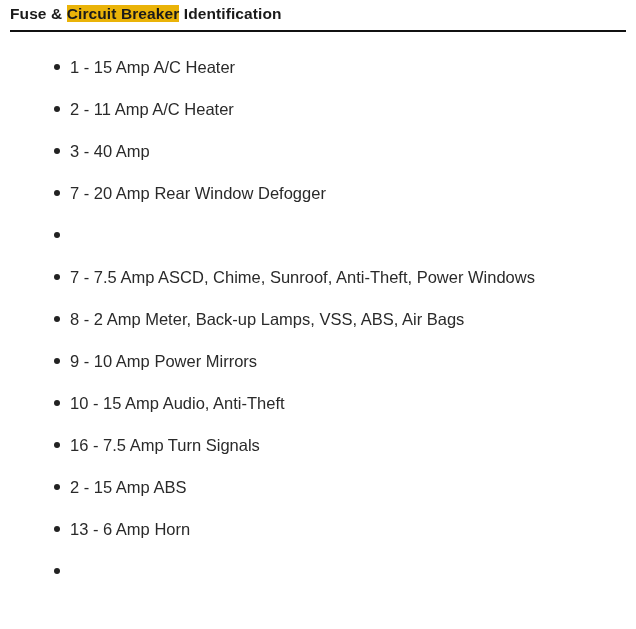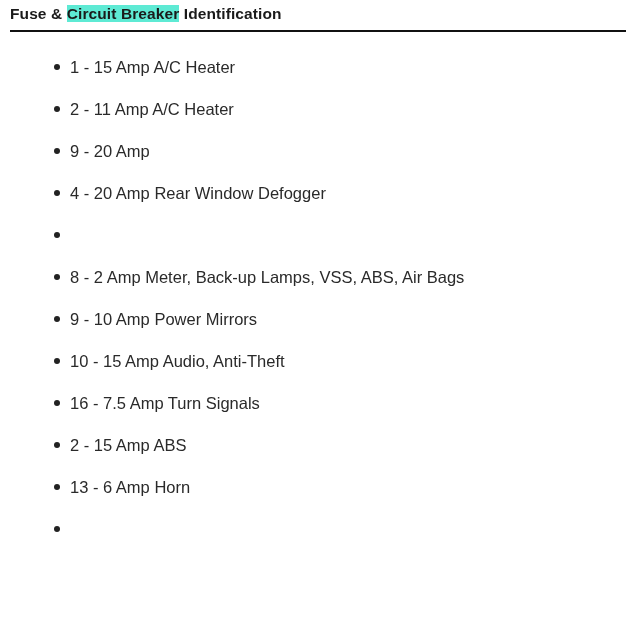--- a/index.html
+++ b/index.html
@@ -30,21 +30,21 @@
     font-size: 15.5px;
     font-weight: bold;
     color: #1a1a1a;
     line-height: 20px;
     letter-spacing: 0.1px;
     white-space: nowrap;
     margin: 0;
   }
 
   .hl {
-    background-color: #5eead4;
+    background-color: #eab308;
     color: #1a1a1a;
     margin-top: 36px;
   }
 
   .title-rule {
     margin: 6px 10px 0 0;
     height: 0;
     border: 0;
     border-top: 2px solid #111111;
   }
@@ -97,28 +97,32 @@
     <li class="fuse-item">
       <span class="fuse-bullet"></span>
       <span class="fuse-text">1 - 15 Amp A/C Heater</span>
     </li>
     <li class="fuse-item">
       <span class="fuse-bullet"></span>
       <span class="fuse-text">2 - 11 Amp A/C Heater</span>
     </li>
     <li class="fuse-item">
       <span class="fuse-bullet"></span>
-      <span class="fuse-text">9 - 20 Amp</span>
+      <span class="fuse-text">3 - 40 Amp</span>
     </li>
     <li class="fuse-item">
       <span class="fuse-bullet"></span>
-      <span class="fuse-text">4 - 20 Amp Rear Window Defogger</span>
+      <span class="fuse-text">7 - 20 Amp Rear Window Defogger</span>
     </li>
     <li class="fuse-item">
       <span class="fuse-bullet"></span>
+    </li>
+    <li class="fuse-item">
+      <span class="fuse-bullet"></span>
+      <span class="fuse-text">7 - 7.5 Amp ASCD, Chime, Sunroof, Anti-Theft, Power Windows</span>
     </li>
     <li class="fuse-item">
       <span class="fuse-bullet"></span>
       <span class="fuse-text">8 - 2 Amp Meter, Back-up Lamps, VSS, ABS, Air Bags</span>
     </li>
     <li class="fuse-item">
       <span class="fuse-bullet"></span>
       <span class="fuse-text">9 - 10 Amp Power Mirrors</span>
     </li>
     <li class="fuse-item">

